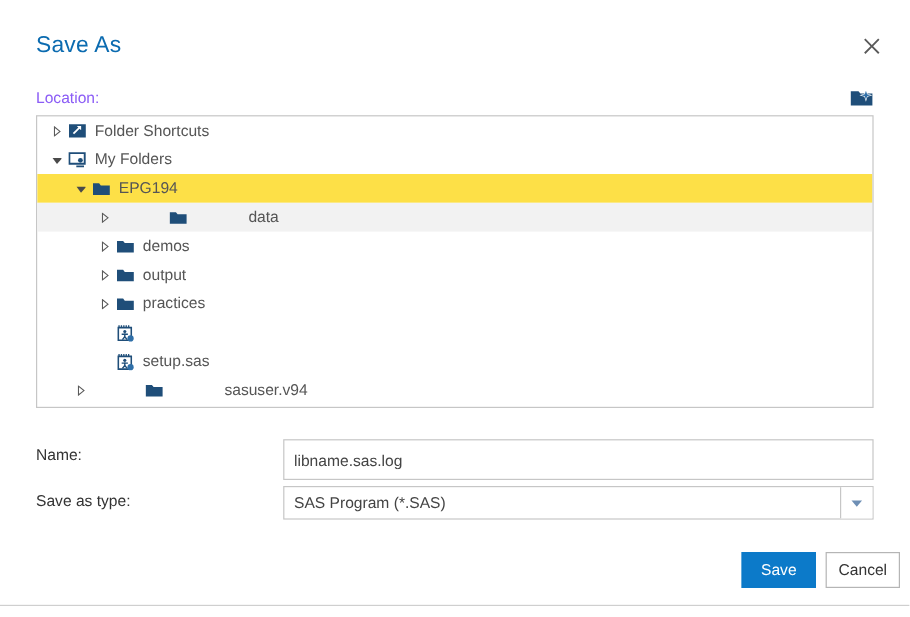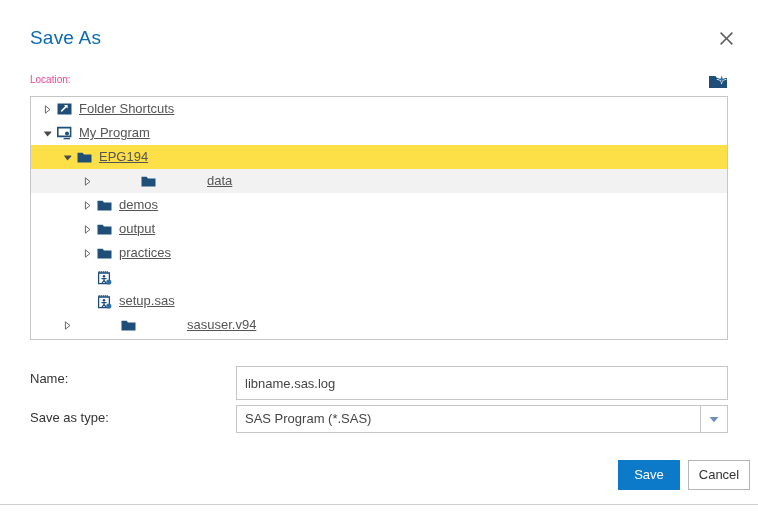--- a/index.html
+++ b/index.html
@@ -78,22 +78,22 @@
     position: absolute;
     left: 30px;
     top: 10px;
     width: 698px;
     height: 24px;
   }
   .location-label {
     position: absolute;
     left: 0;
     top: 2px;
-    font-size: 10px;
-    color: #ec4899;
+    font-size: 13px;
+    color: #8b5cf6;
     white-space: nowrap;
   }
   .new-folder-btn {
     position: absolute;
     right: 0;
     top: 0;
     width: 20px;
     height: 20px;
     cursor: pointer;
   }
@@ -114,21 +114,20 @@
   .tree-row {
     position: relative;
     height: 24px;
     line-height: 24px;
     white-space: nowrap;
     cursor: pointer;
     display: flex;
     align-items: center;
     font-size: 13px;
     color: #555555;
-    text-decoration: underline;
   }
   .tree-row.selected { background: #fde047; }
   .tree-row.hovered  { background: #f2f2f2; }
 
   .twisty {
     width: 16px;
     height: 24px;
     flex: 0 0 16px;
     display: flex;
     align-items: center;
@@ -301,21 +300,21 @@
               <path d="M0.8 2.6 L8.2 2.6 L8.2 3.4 L4.5 7.6 Z" fill="#4a4a4a"></path>
             </svg>
         </span>
         <span class="t-icon">
           <svg width="15" height="14" viewBox="0 0 15 14" aria-hidden="true">
             <path d="M0.8 1.6 L13.6 1.6 L13.6 10.4 L0.8 10.4 Z" fill="none" stroke="#1f4e79" stroke-width="1.6"></path>
             <circle cx="10.0" cy="7.6" r="2.0" fill="#1f4e79"></circle>
             <path d="M6.6 12.6 L13.0 12.6" stroke="#1f4e79" stroke-width="1.4"></path>
           </svg>
         </span>
-        <span class="t-label">My Program</span>
+        <span class="t-label">My Folders</span>
       </div>
 
       <div class="tree-row selected" style="padding-left:28px;">
         <span class="twisty">
           <svg width="9" height="9" viewBox="0 0 9 9" aria-hidden="true">
               <path d="M0.8 2.6 L8.2 2.6 L8.2 3.4 L4.5 7.6 Z" fill="#4a4a4a"></path>
             </svg>
         </span>
         <span class="t-icon">
           <svg width="15" height="13" viewBox="0 0 15 13" aria-hidden="true">

